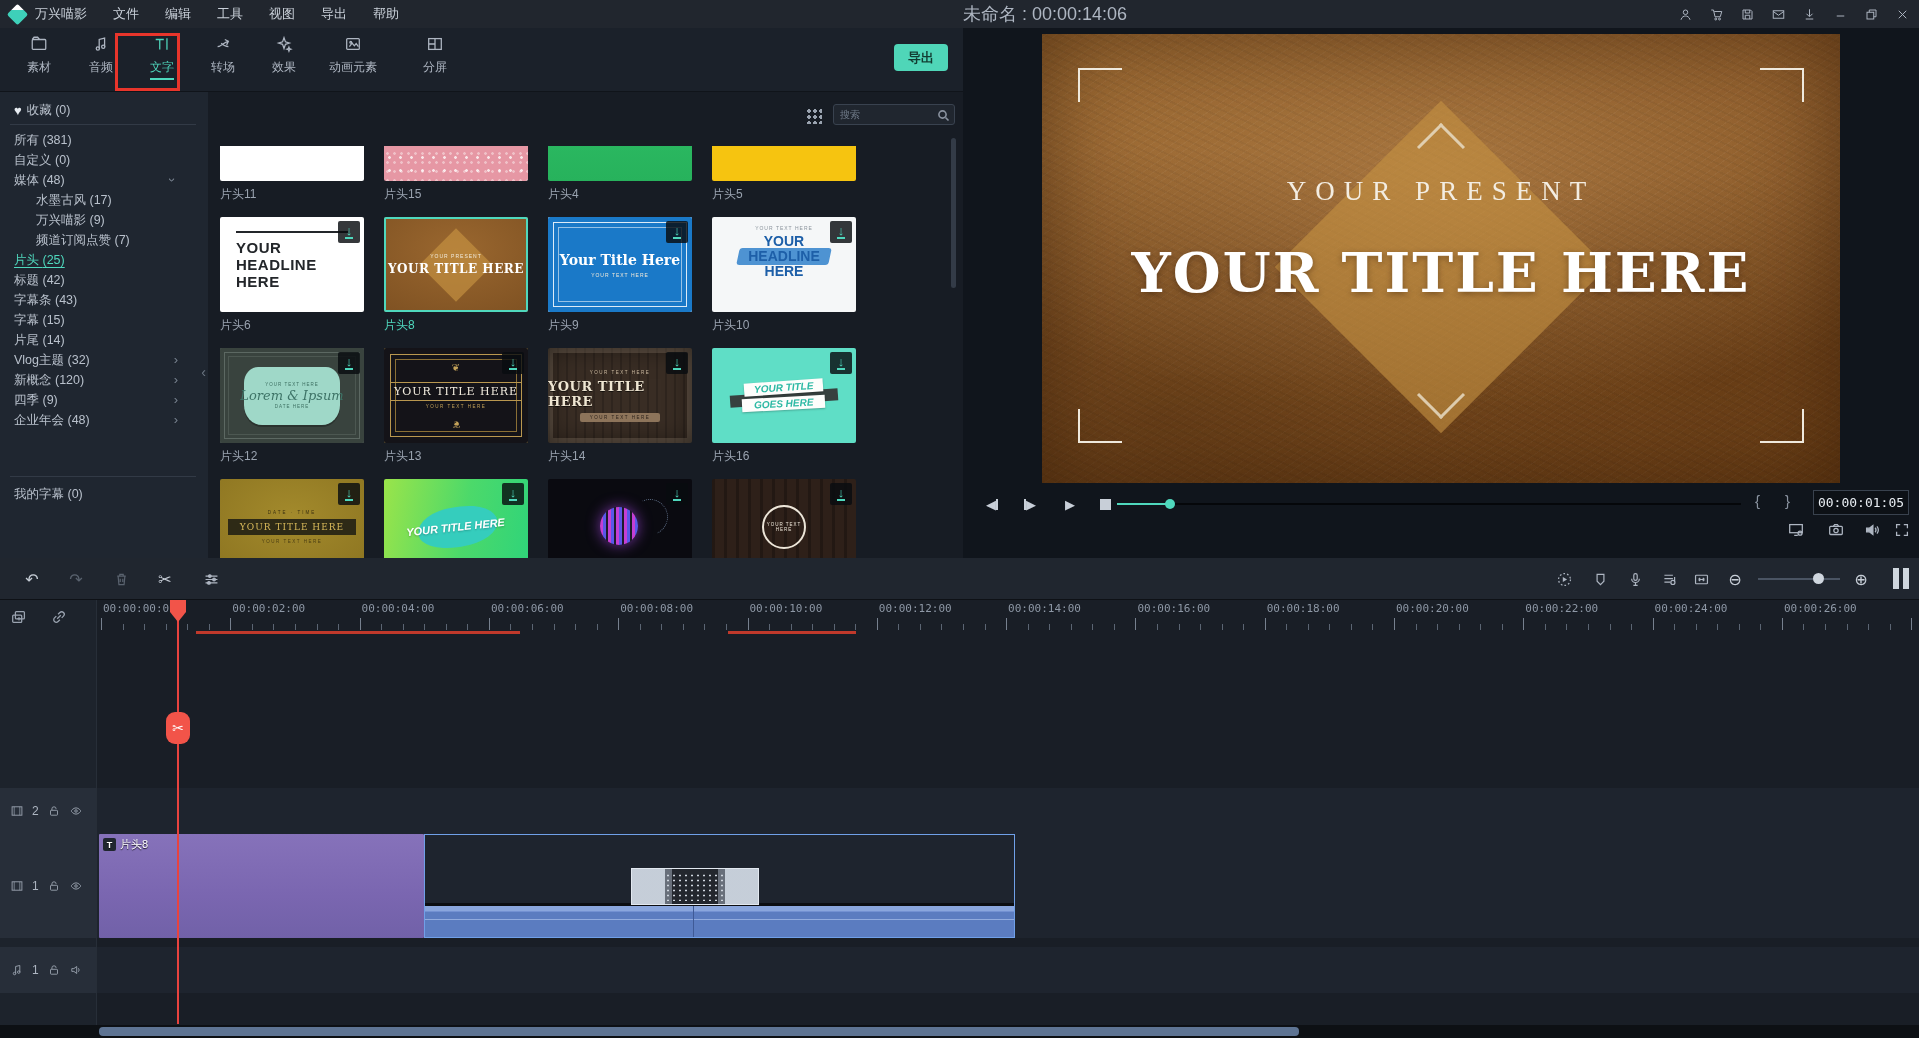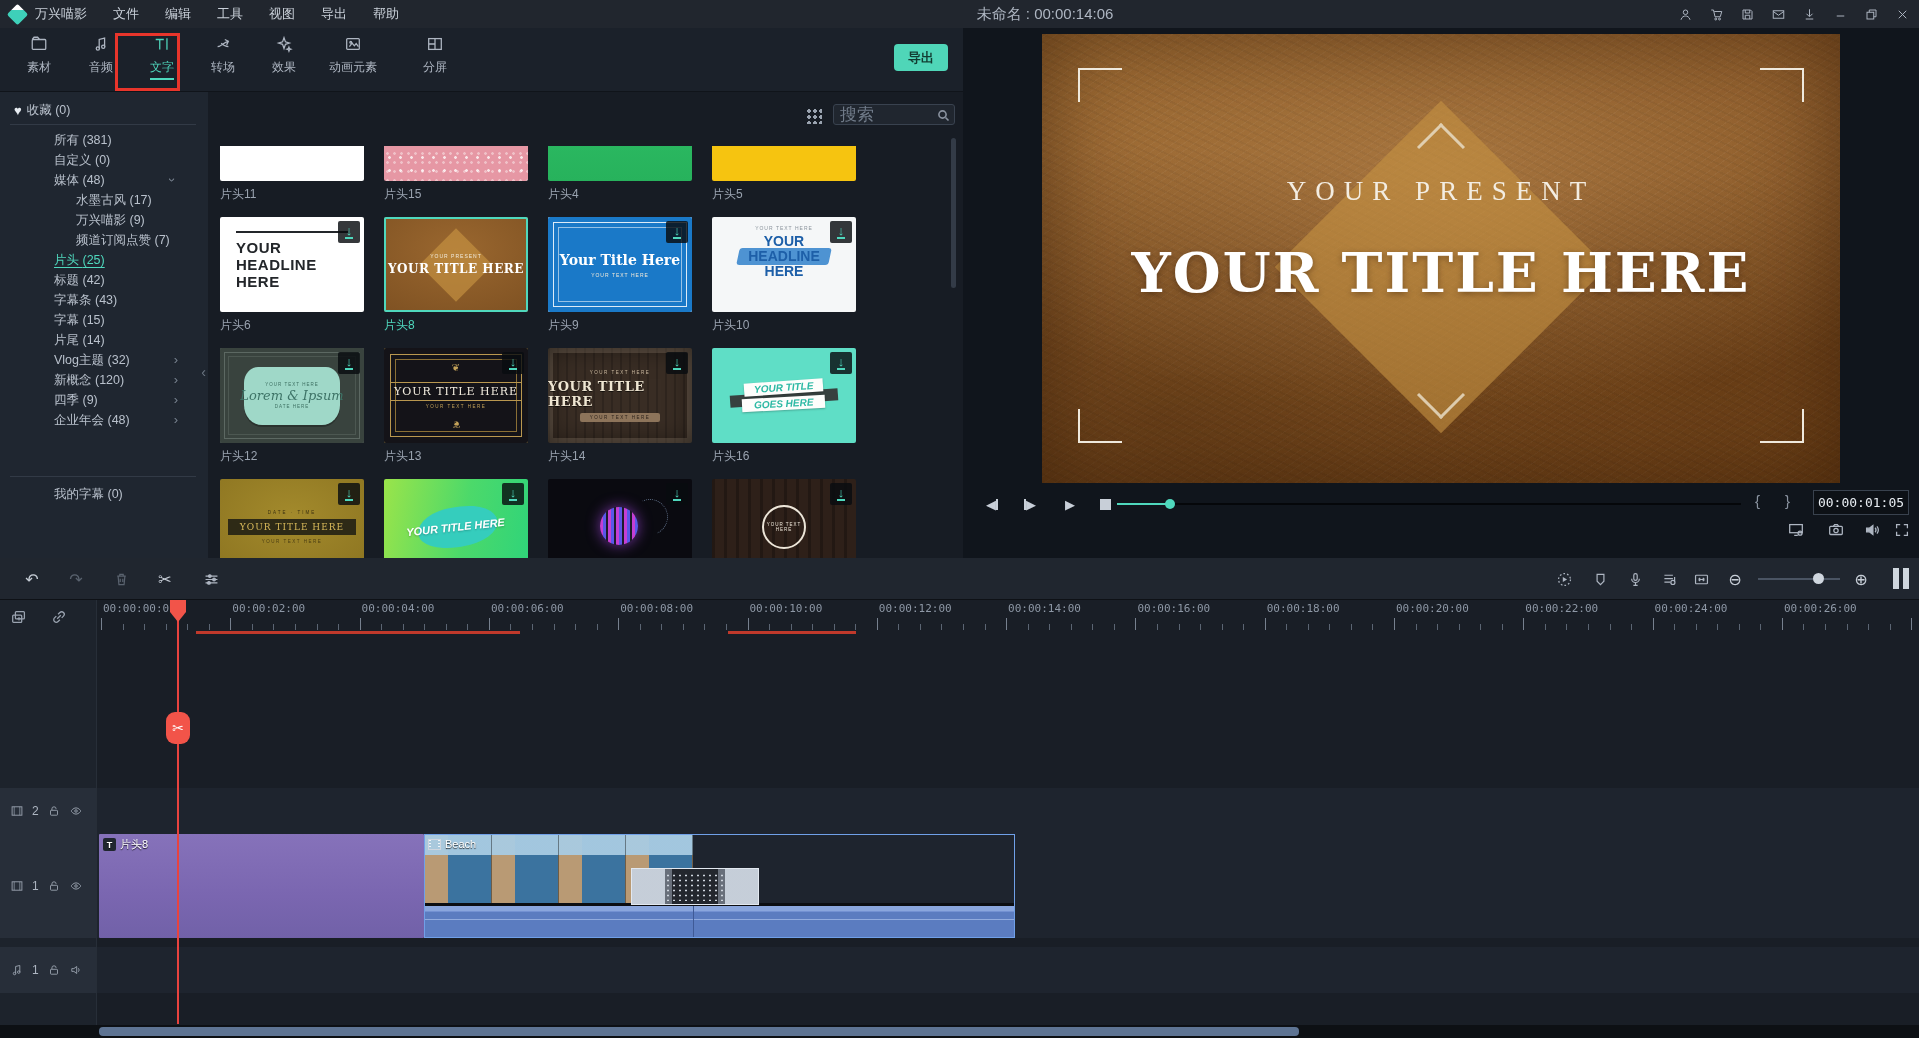--- a/index.html
+++ b/index.html
@@ -8,21 +8,21 @@
   .app { position:relative; width:1919px; height:1038px; background:#14181f; }
   .mono { font-family:"DejaVu Sans Mono",monospace; }
 
   
   .titlebar { position:absolute; left:0; top:0; width:100%; height:28px; background:#21262e;
     display:flex; align-items:center; color:#c9d0d9; font-size:13px; z-index:50; }
   .logo { width:15px; height:15px; margin:0 10px 0 10px;
     background:linear-gradient(135deg,#ffffff 0 28%,#3ed0b9 28%); transform:rotate(45deg); border-radius:2px; }
   .menus { display:flex; gap:26px; }
   .menus span { cursor:default; }
-  .proj-title { position:absolute; left:880px; width:330px; text-align:center; color:#aeb6c2; font-size:15px; }
+  .proj-title { position:absolute; left:880px; width:330px; text-align:center; color:#aeb6c2; font-size:18px; }
   .win-icons { position:absolute; right:8px; top:0; height:28px; display:flex; align-items:center; gap:13px; color:#aeb6c2; }
   .win-icons .wi { width:18px; height:18px; display:flex; align-items:center; justify-content:center; font-size:13px; }
   .wi svg { width:15px; height:15px; stroke:#aeb6c2; fill:none; stroke-width:1.3; }
 
   
   .left-panel { position:absolute; left:0; top:28px; width:963px; height:530px; background:#171c24; }
   .tabbar { position:absolute; left:0; top:0; width:963px; height:64px; background:#1b212a; border-bottom:1px solid #10141a; }
   .tab { position:absolute; top:6px; width:58px; height:54px; display:flex; flex-direction:column; align-items:center; gap:5px; color:#aeb6c2; font-size:12px; cursor:pointer; }
   .tab .ticon { width:20px; height:20px; display:flex; align-items:center; justify-content:center; }
   .tab .ticon svg { width:18px; height:18px; stroke:#aeb6c2; fill:none; stroke-width:1.4; }
@@ -32,35 +32,35 @@
   .annot-box { position:absolute; left:115px; top:5px; width:65px; height:58px; border:3px solid #e8352b; z-index:40; pointer-events:none; }
   .export-btn { position:absolute; left:894px; top:16px; width:54px; height:27px; background:#4fd6b8; border-radius:4px;
     color:#123c31; font-size:13px; font-weight:bold; display:flex; align-items:center; justify-content:center; cursor:pointer; }
 
   
   .sidebar { position:absolute; left:0; top:64px; width:208px; height:466px; background:#1f2630; color:#b9c1cc; font-size:12.5px; }
   .fav-row { position:absolute; left:14px; top:10px; display:flex; align-items:center; gap:5px; }
   .heart { color:#e8edf2; font-size:13px; }
   .side-divider { position:absolute; left:10px; width:186px; height:1px; background:#323a46; }
   .side-list { position:absolute; left:0; top:38px; width:208px; }
-  .side-item { position:relative; height:20px; line-height:20px; padding-left:14px; cursor:pointer; white-space:nowrap;margin-left:40px; }
+  .side-item { position:relative; height:20px; line-height:20px; padding-left:14px; cursor:pointer; white-space:nowrap; }
   .side-item.indent { padding-left:36px; }
   .side-item.sel { color:#4fd8bd; text-decoration:underline; text-underline-offset:3px; }
   .side-item .chev { position:absolute; right:30px; top:0; color:#78828f; font-size:13px; }
   .side-item .chev.down { transform:rotate(90deg); right:34px; }
   .collapse-handle { position:absolute; right:2px; top:272px; color:#6c7683; font-size:14px; cursor:pointer; }
 
   
   .lib { position:absolute; left:208px; top:64px; width:750px; height:466px; background:#171c24; }
   .search-row { position:absolute; left:0; top:0; width:750px; height:44px; }
   .gridview-icon { position:absolute; left:598px; top:16px; width:16px; height:16px;
     background-image:radial-gradient(#9aa3b0 1.6px, transparent 1.8px); background-size:6px 6px; cursor:pointer; }
   .search-box { position:absolute; left:625px; top:12px; width:122px; height:21px; background:#20262f; border:1px solid #39424f; border-radius:3px; }
   .search-box input { position:absolute; left:6px; top:0; width:92px; height:19px; background:transparent; border:none; outline:none;
-    color:#9aa3b0; font-size:17px; font-family:inherit; }
+    color:#9aa3b0; font-size:10px; font-family:inherit; }
   .search-box input::placeholder { color:#707b89; }
   .mag { position:absolute; right:4px; top:3px; width:13px; height:13px; }
   .mag svg { width:13px; height:13px; stroke:#8a93a0; fill:none; stroke-width:1.6; }
   .grid-scroll { position:absolute; left:0; top:54px; width:740px; height:422px; overflow:hidden; }
   .card { position:absolute; width:144px; cursor:pointer; }
   .thumb { position:relative; width:144px; height:95px; border-radius:2px; overflow:hidden; }
   .card.sel .thumb { outline:2px solid #4fd8bd; outline-offset:-2px; }
   .card-label { margin-top:5px; font-size:12px; color:#9aa3b0; }
   .card.sel .card-label { color:#4fd8bd; }
   .dl-badge { position:absolute; top:4px; right:4px; width:22px; height:22px; background:rgba(8,12,16,.82); border-radius:2px;
@@ -857,27 +857,20 @@
             </svg>
         </div>
       </div>
 
       <div class="clip clip-t8">
         <span class="clip-chip">
             <span class="tchip">T</span>
             <span>片头8</span>
           </span>
       </div>
-      <div class="clip clip-beach">
-        <span class="frame-seps"></span>
-        <span class="clip-chip">
-            <span class="fchip"></span>
-            <span>Beach</span>
-          </span>
-      </div>
       <div class="clip-underbar"></div>
       <div class="audio-strip"></div>
       <div class="audio-sep"></div>
       <div class="sel-outline"></div>
       <div class="transition"></div>
 
       <div class="playhead-line"></div>
       <div class="playhead-head"></div>
       <div class="cut-badge">✂</div>
 

